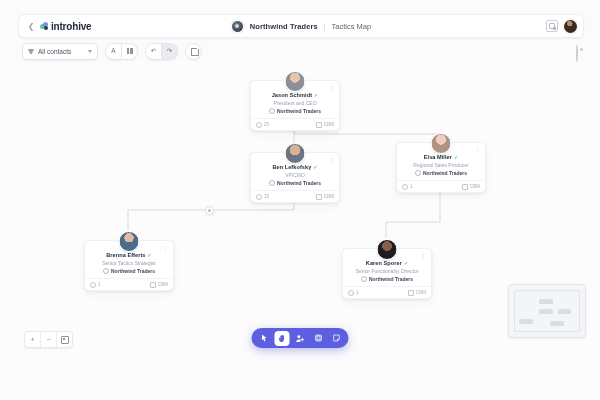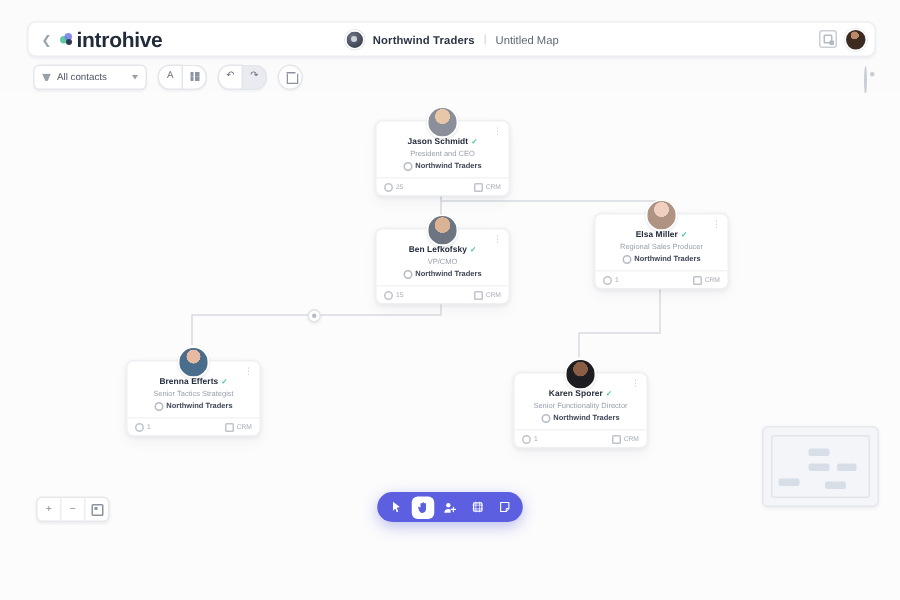--- a/index.html
+++ b/index.html
@@ -21,21 +21,21 @@
   .hdr-back{
     width:16px;height:22px;display:flex;align-items:center;justify-content:center;
     color:#9aa2ae;font-size:8px;cursor:pointer;margin-left:4px;
   }
   .logo{display:flex;align-items:center;gap:2px;margin-left:1px;}
   .logo-mark{position:relative;width:9px;height:9px;}
   .logo-mark i{position:absolute;border-radius:50%;display:block;}
   .logo-mark i.a{width:5px;height:5px;background:#5fc9a7;left:0;top:2px;}
   .logo-mark i.b{width:5px;height:5px;background:#6f7ae8;left:3px;top:0;opacity:.85;}
   .logo-mark i.c{width:4px;height:4px;background:#2f3a52;left:4px;top:4px;}
-  .logo-text{font-size:14px;font-weight:700;color:#222b3a;letter-spacing:-.2px;}
+  .logo-text{font-size:10px;font-weight:700;color:#222b3a;letter-spacing:-.2px;}
 
   .hdr-center{
     position:absolute;left:0;right:0;top:0;height:22px;
     display:flex;align-items:center;justify-content:center;gap:6px;pointer-events:none;
   }
   .hdr-center>*{pointer-events:auto;}
   .org-avatar{
     width:11px;height:11px;border-radius:50%;
     background:radial-gradient(circle at 35% 30%,#6d7585,#2c3340);
     border:1px solid #fff;box-shadow:0 0 0 .5px #d7dae0;
@@ -205,21 +205,21 @@
       </span>
       <span class="logo-text">introhive</span>
     </div>
 
     <div class="hdr-center">
       <span class="org-avatar">
           <span></span>
         </span>
       <span class="org-name">Northwind Traders</span>
       <span class="hdr-sep">|</span>
-      <span class="map-name">Untitled Map</span>
+      <span class="map-name">Tactics Map</span>
     </div>
 
     <div class="hdr-right">
       <span class="hdr-icon-btn"></span>
       <span class="user-avatar"></span>
     </div>
   </div>
 
   <div class="toolbar">
     <div class="filter-pill">

